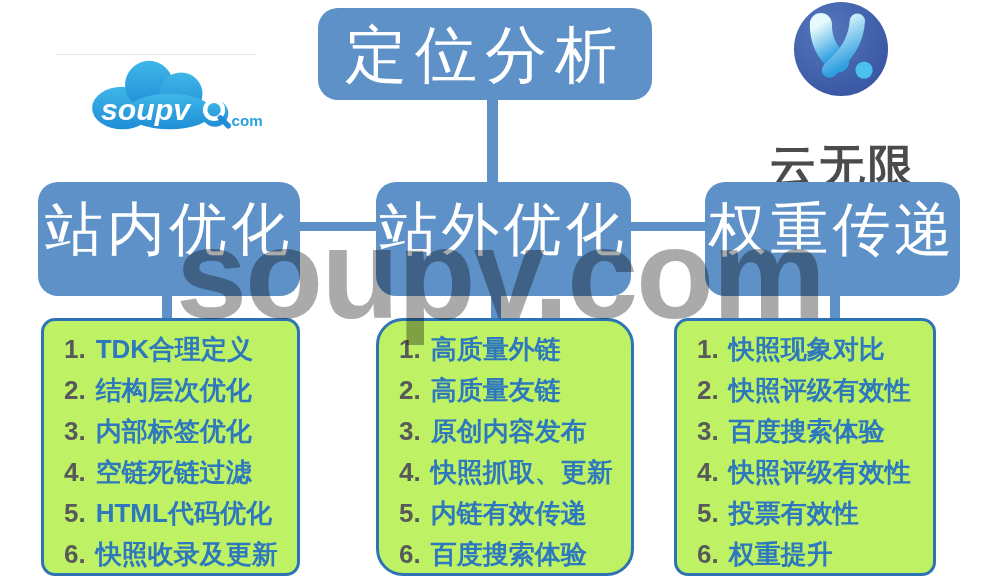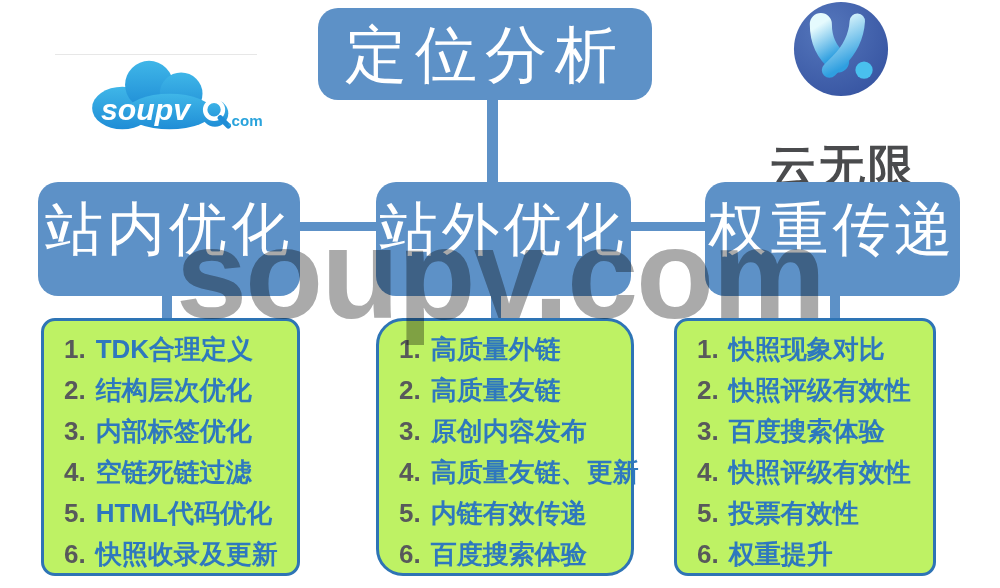--- a/index.html
+++ b/index.html
@@ -169,21 +169,21 @@
       <li><span class="num">5.</span><span class="txt">HTML代码优化</span></li>
       <li><span class="num">6.</span><span class="txt">快照收录及更新</span></li>
     </ul>
   </div>
 
   <div class="panel p1">
     <ul>
       <li><span class="num">1.</span><span class="txt">高质量外链</span></li>
       <li><span class="num">2.</span><span class="txt">高质量友链</span></li>
       <li><span class="num">3.</span><span class="txt">原创内容发布</span></li>
-      <li><span class="num">4.</span><span class="txt">高质量友链、更新</span></li>
+      <li><span class="num">4.</span><span class="txt">快照抓取、更新</span></li>
       <li><span class="num">5.</span><span class="txt">内链有效传递</span></li>
       <li><span class="num">6.</span><span class="txt">百度搜索体验</span></li>
     </ul>
   </div>
 
   <div class="panel p2">
     <ul>
       <li><span class="num">1.</span><span class="txt">快照现象对比</span></li>
       <li><span class="num">2.</span><span class="txt">快照评级有效性</span></li>
       <li><span class="num">3.</span><span class="txt">百度搜索体验</span></li>

